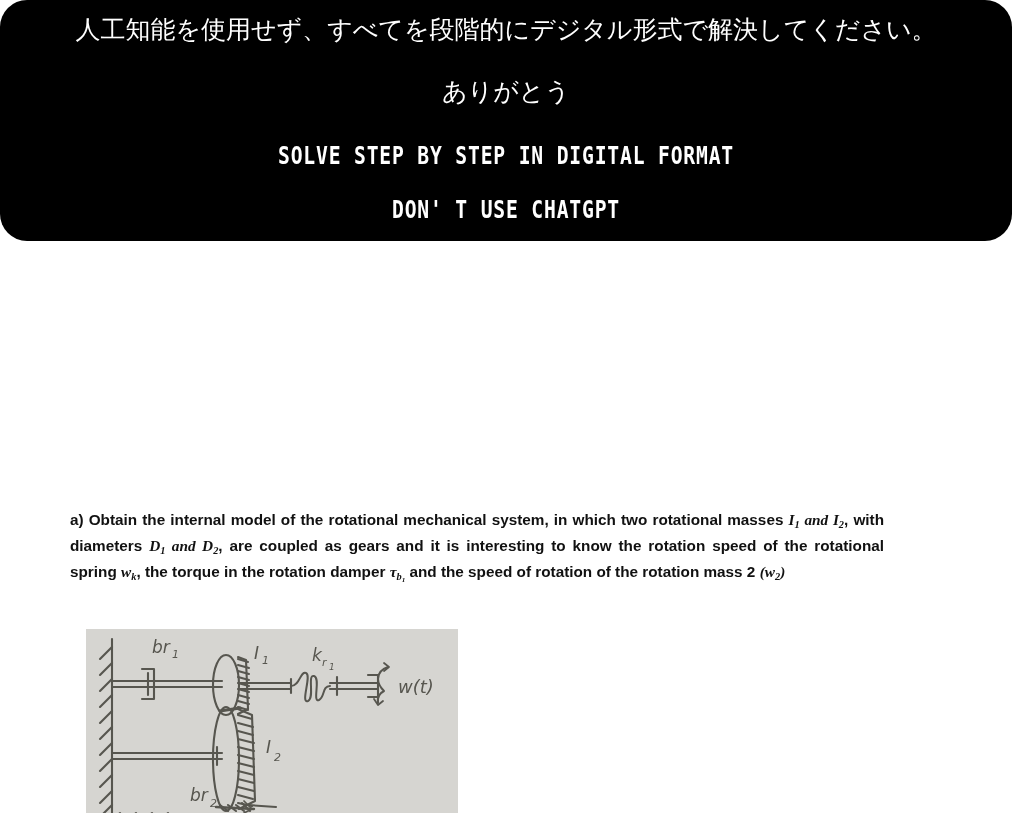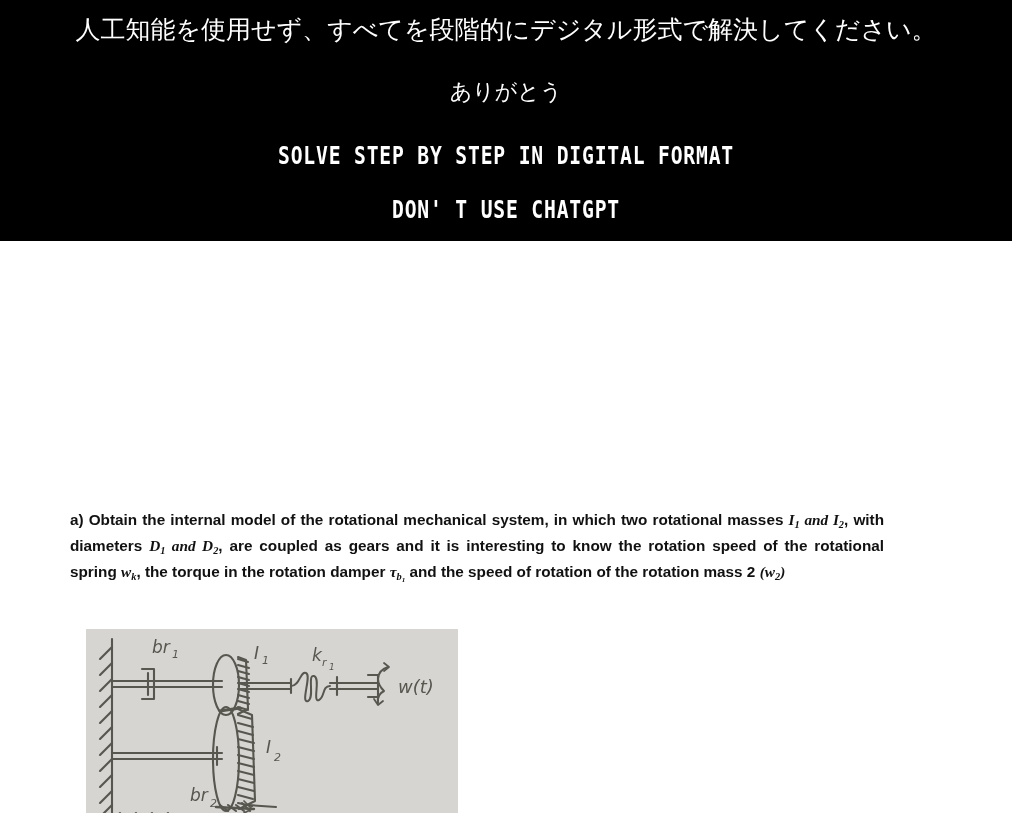--- a/index.html
+++ b/index.html
@@ -17,38 +17,39 @@
 
   
   .banner {
     background: #000000;
     width: 1012px;
     height: 241px;
     box-sizing: border-box;
     padding-top: 4px;
     text-align: center;
     color: #ffffff;
+    border-radius: 27px;
   }
   .banner-line {
     display: block;
     width: 100%;
     text-align: center;
     color: #ffffff;
     white-space: nowrap;
   }
   .bn-jp1 {
     font-family: "DejaVu Sans", sans-serif;
     font-size: 25px;
     line-height: 40px;
     letter-spacing: 0px;
     padding-top: 6px;
   }
   .bn-jp2 {
     font-family: "DejaVu Sans", sans-serif;
-    font-size: 22px;
+    font-size: 25px;
     line-height: 40px;
     padding-top: 22px;
   }
   .bn-en1 {
     font-family: "DejaVu Sans Mono", monospace;
     font-weight: bold;
     font-size: 24px;
     line-height: 32px;
     letter-spacing: 1px;
     padding-top: 28px;

